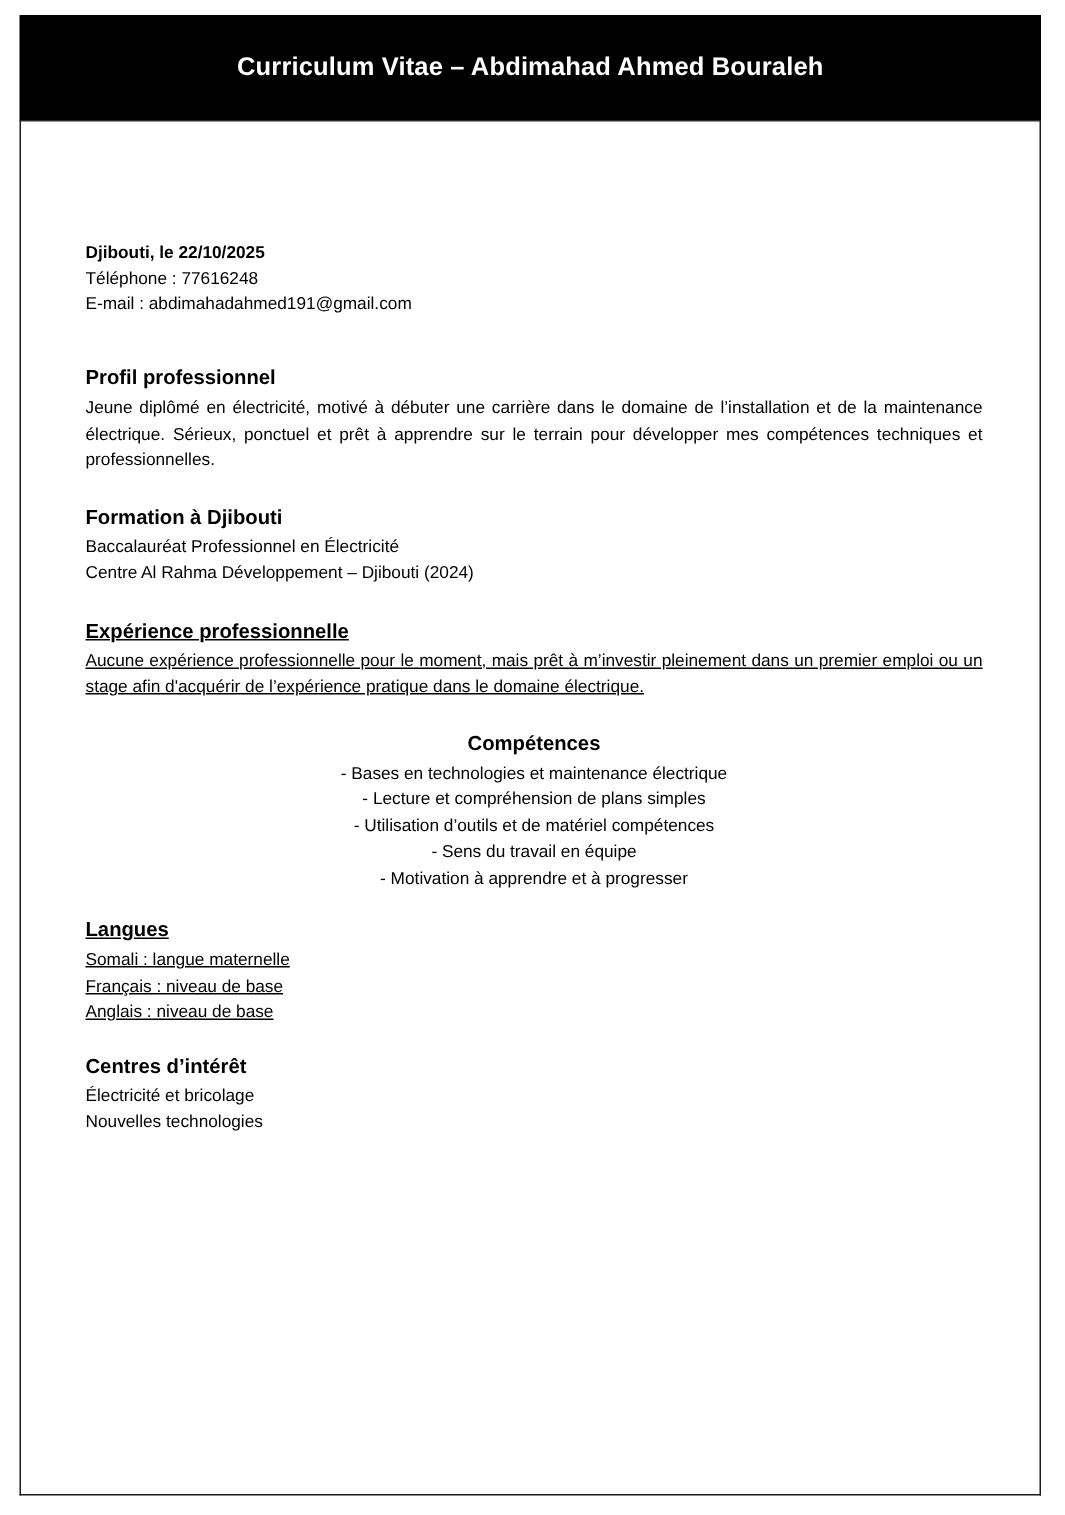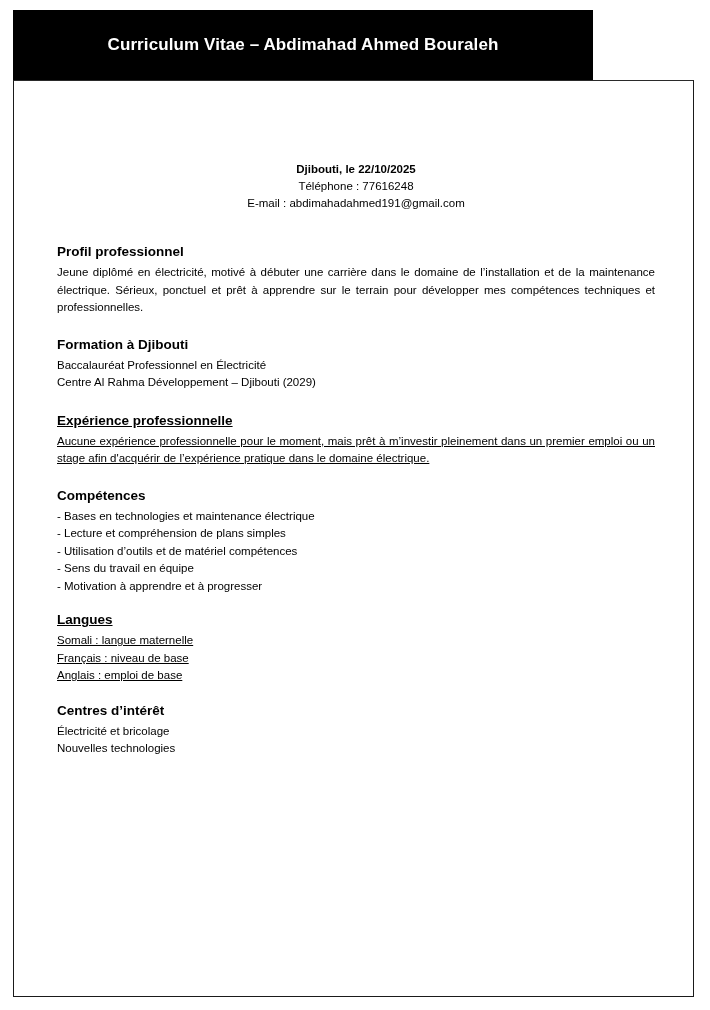--- a/index.html
+++ b/index.html
@@ -22,21 +22,21 @@
     width: 710px;
     height: 1010px;
     background: #ffffff;
   }
 
   
   .header-bar {
     position: absolute;
     left: 13px;
     top: 10px;
-    width: 580px;
+    width: 681px;
     height: 70px;
     background: #000000;
     display: flex;
     align-items: center;
     justify-content: center;
   }
   .header-title {
     color: #ffffff;
     font-size: 17px;
     font-weight: bold;
@@ -60,21 +60,20 @@
 
   .content {
     position: absolute;
     left: 57px;
     top: 161px;
     width: 598px;
   }
 
   .contact-block {
     margin: 0 0 30px 0;
-    text-align: center;
   }
   .line {
     font-size: 11.5px;
     line-height: 17px;
     white-space: nowrap;
   }
   .line.bold {
     font-weight: bold;
   }
 
@@ -96,21 +95,21 @@
   .item {
     font-size: 11.5px;
     line-height: 17.5px;
     margin: 0;
     white-space: nowrap;
   }
 
   .gap-profil   { margin-bottom: 18px; }
   .gap-formation{ margin-bottom: 19px; }
   .gap-exp      { margin-bottom: 18px; text-decoration: underline; }
-  .gap-comp     { margin-bottom: 15px; }
+  .gap-comp     { margin-bottom: 15px; text-align: center; }
   .gap-langues  { margin-bottom: 16px; text-decoration: underline; }
 </style>
 </head>
 <body>
 
 <div class="page">
 
   <div class="header-bar">
     <div class="header-title">Curriculum Vitae – Abdimahad Ahmed Bouraleh</div>
   </div>
@@ -126,42 +125,42 @@
     </div>
 
     <div class="section gap-profil">
       <div class="section-heading">Profil professionnel</div>
       <p class="para">Jeune diplômé en électricité, motivé à débuter une carrière dans le domaine de l’installation et de la maintenance électrique. Sérieux, ponctuel et prêt à apprendre sur le terrain pour développer mes compétences techniques et professionnelles.</p>
     </div>
 
     <div class="section gap-formation">
       <div class="section-heading">Formation à Djibouti</div>
       <div class="item">Baccalauréat Professionnel en Électricité</div>
-      <div class="item">Centre Al Rahma Développement – Djibouti (2029)</div>
+      <div class="item">Centre Al Rahma Développement – Djibouti (2024)</div>
     </div>
 
     <div class="section gap-exp">
       <div class="section-heading">Expérience professionnelle</div>
       <p class="para">Aucune expérience professionnelle pour le moment, mais prêt à m’investir pleinement dans un premier emploi ou un stage afin d'acquérir de l’expérience pratique dans le domaine électrique.</p>
     </div>
 
     <div class="section gap-comp">
       <div class="section-heading">Compétences</div>
       <div class="item">- Bases en technologies et maintenance électrique</div>
       <div class="item">- Lecture et compréhension de plans simples</div>
       <div class="item">- Utilisation d’outils et de matériel compétences</div>
       <div class="item">- Sens du travail en équipe</div>
       <div class="item">- Motivation à apprendre et à progresser</div>
     </div>
 
     <div class="section gap-langues">
       <div class="section-heading">Langues</div>
       <div class="item">Somali : langue maternelle</div>
       <div class="item">Français : niveau de base</div>
-      <div class="item">Anglais : emploi de base</div>
+      <div class="item">Anglais : niveau de base</div>
     </div>
 
     <div class="section">
       <div class="section-heading">Centres d’intérêt</div>
       <div class="item">Électricité et bricolage</div>
       <div class="item">Nouvelles technologies</div>
     </div>
 
   </div>
 </div>

